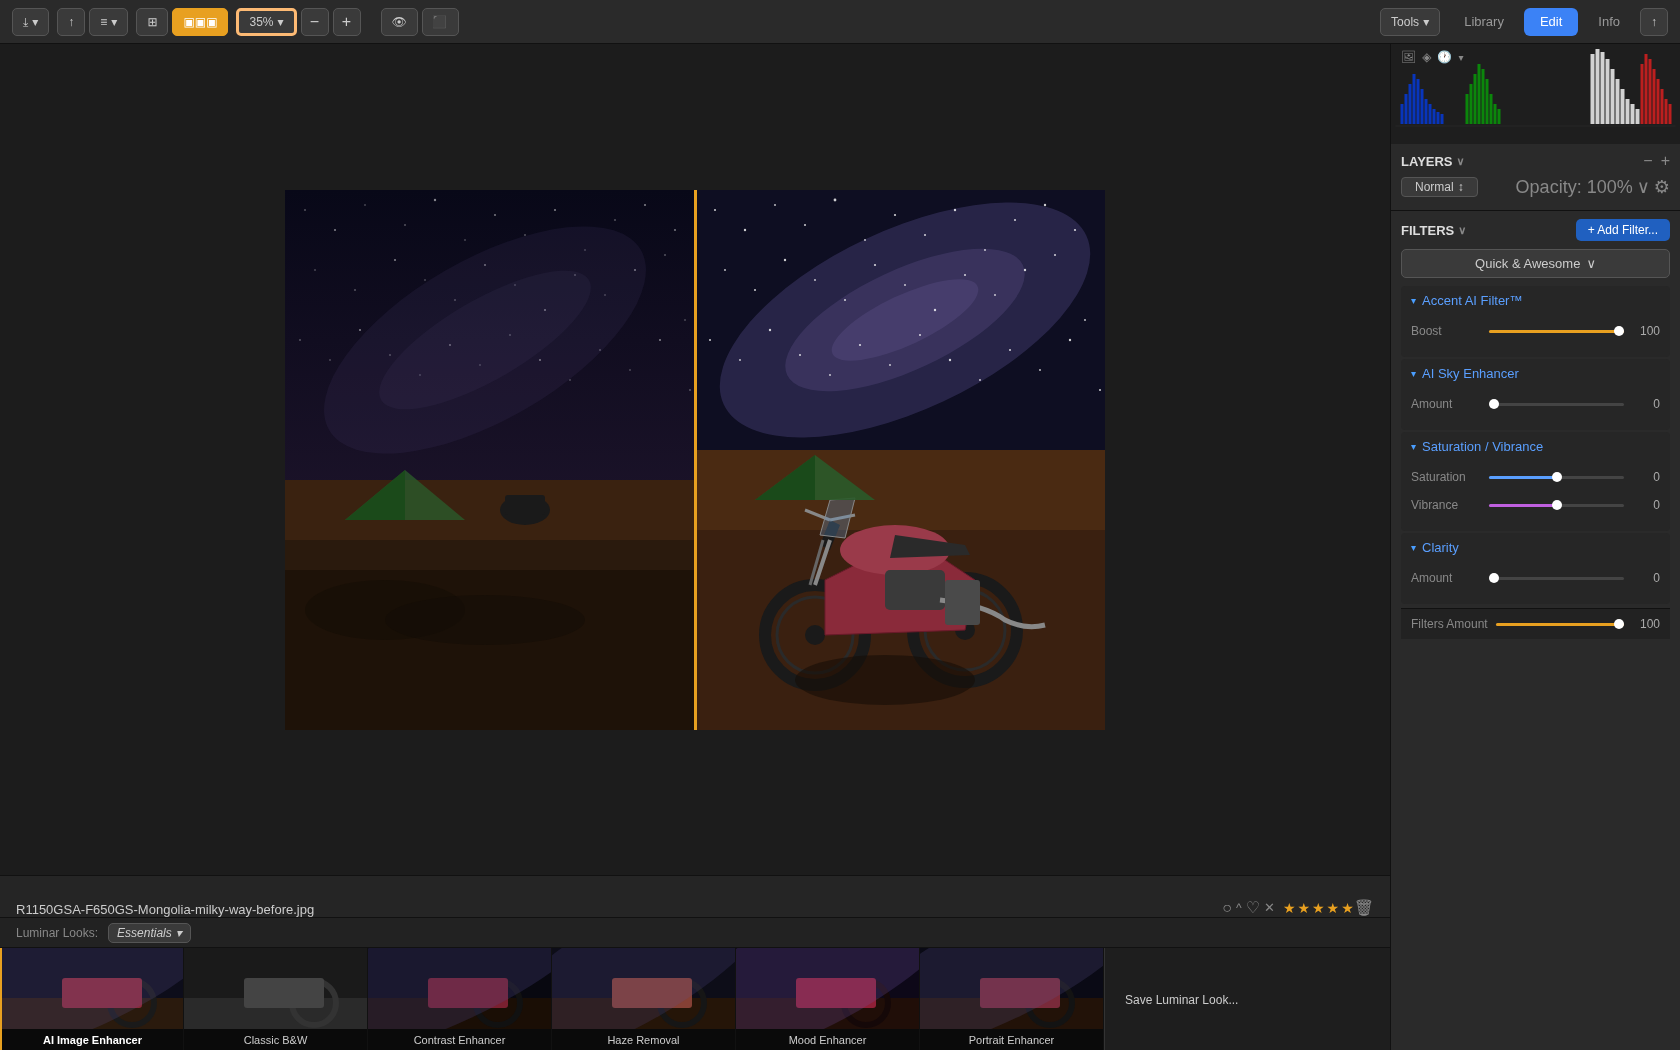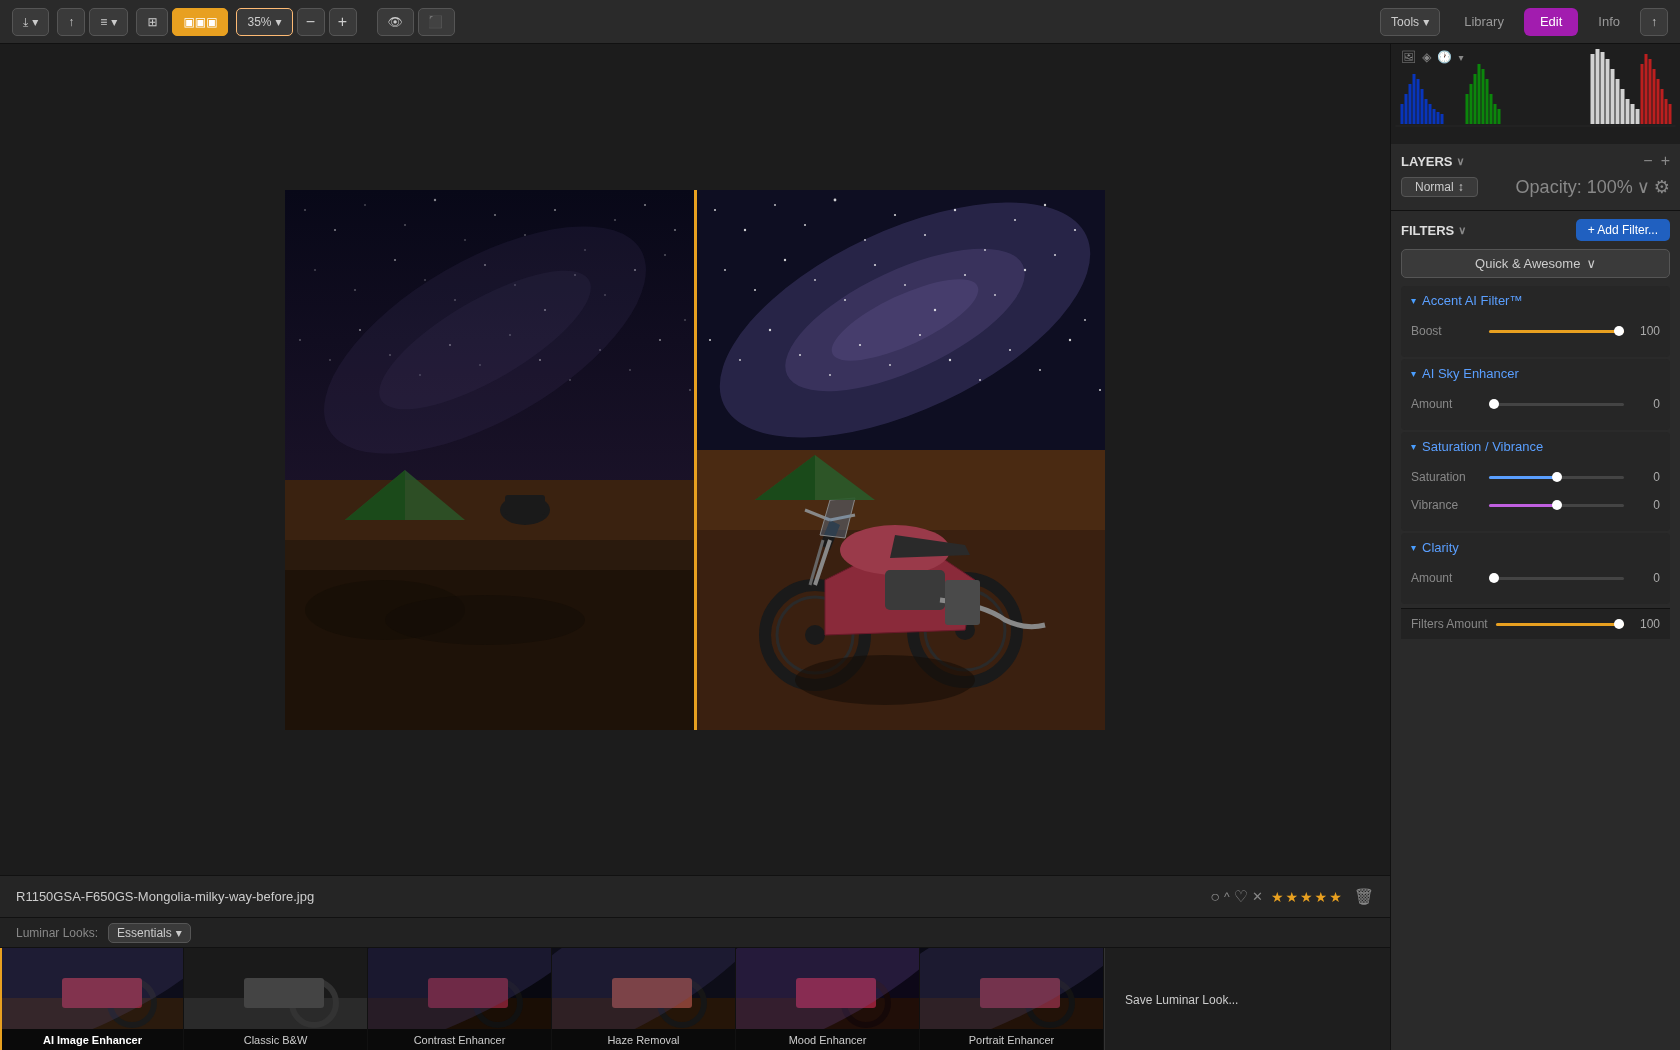--- a/index.html
+++ b/index.html
@@ -46,21 +46,21 @@
     }
     .toolbar-btn.active { background: #e8a020; border-color: #e8a020; color: #fff; }
     .toolbar-spacer { flex: 1; }
     .zoom-control {
       display: flex;
       align-items: center;
       gap: 4px;
     }
     .zoom-display {
       background: #3a3a3a;
-      border: 1px solid #fdba74;
+      border: 3px solid #fdba74;
       border-radius: 5px;
       color: #ccc;
       padding: 4px 10px;
       font-size: 12px;
       height: 28px;
       display: flex;
       align-items: center;
       cursor: pointer;
     }
     .zoom-btn {
@@ -84,21 +84,21 @@
     .nav-tab {
       background: transparent;
       border: none;
       border-radius: 6px;
       color: #999;
       padding: 5px 16px;
       font-size: 13px;
       cursor: pointer;
     }
     .nav-tab.active-tab {
-      background: #a21caf;
+      background: #3b82f6;
       color: #fff;
     }
 
     
     .main-area {
       display: flex;
       flex: 1;
       overflow: hidden;
     }
 
@@ -176,23 +176,22 @@
       background: #1e1e1e;
       border-top: 1px solid #111;
       flex-shrink: 0;
     }
 
     .filename-bar {
       height: 42px;
       background: #252525;
       border-bottom: 1px solid #111;
       display: flex;
-      align-items: center;
+      align-items: flex-end;
       padding: 0 16px;
-      gap: 12px;
     }
     .filename-text { color: #ccc; font-size: 13px; flex: 1; }
     .rating-area { display: flex; align-items: center; gap: 4px; }
     .rating-x { color: #888; font-size: 13px; cursor: pointer; margin-right: 4px; }
     .star { color: #e8a020; font-size: 14px; }
     .circle-btn { color: #888; font-size: 16px; cursor: pointer; }
     .heart-btn { color: #888; font-size: 16px; cursor: pointer; }
     .trash-btn { color: #888; font-size: 16px; cursor: pointer; margin-left: auto; }
 
     .luminar-looks-bar {
@@ -209,20 +208,21 @@
       background: #3a3a3a;
       border: 1px solid #555;
       border-radius: 5px;
       color: #ccc;
       padding: 2px 8px;
       font-size: 12px;
       cursor: pointer;
       display: flex;
       align-items: center;
       gap: 4px;
+      font-style: italic;
     }
 
     .thumbnails-row {
       display: flex;
       height: 103px;
       gap: 0;
       overflow-x: auto;
       background: #1e1e1e;
       align-items: stretch;
     }

